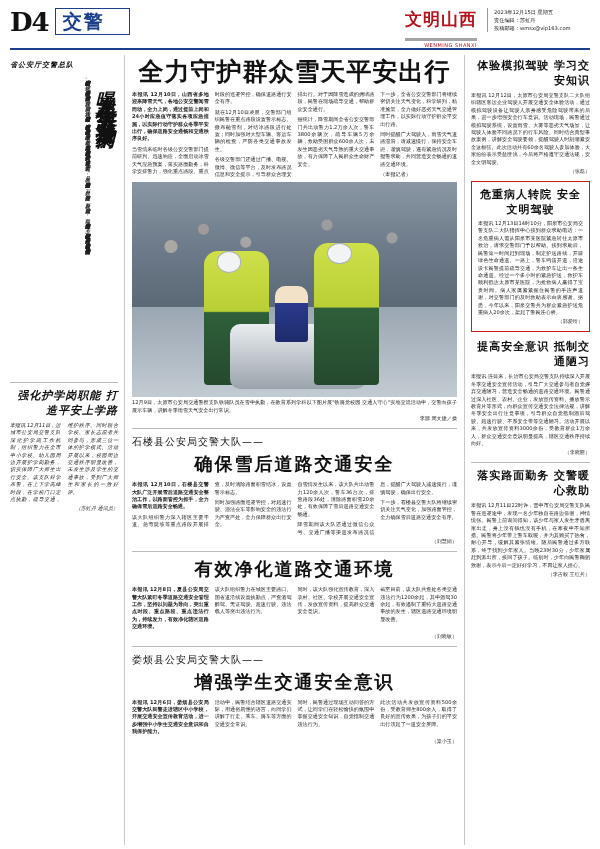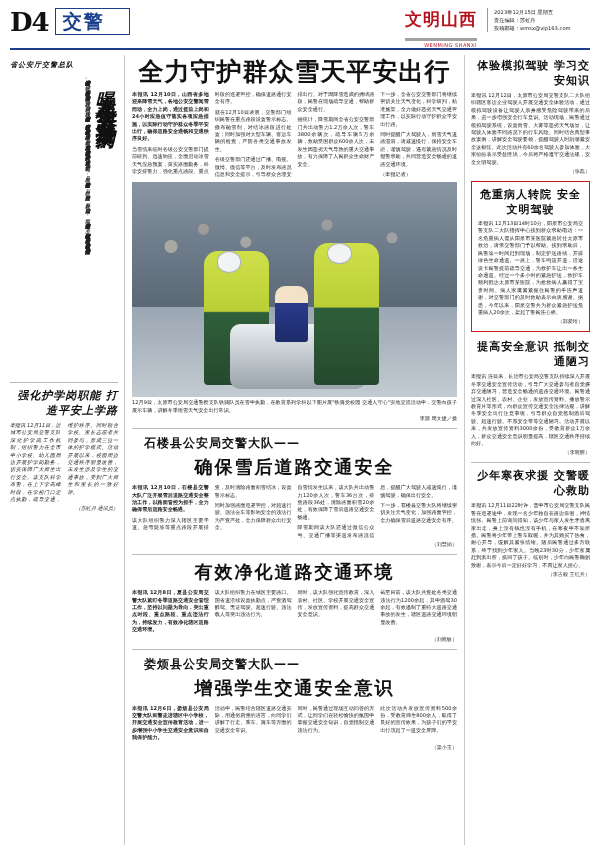--- a/index.html
+++ b/index.html
@@ -181,21 +181,21 @@
     font-family:"DejaVu Serif","Liberation Serif",serif;
     font-size:11px;font-weight:bold;text-align:right;
     line-height:15px;letter-spacing:1px;margin:3px 0 4px 0;
   }
   .mid-head{
     font-family:"DejaVu Serif","Liberation Serif",serif;
     font-size:18px;font-weight:bold;text-align:center;
     letter-spacing:2px;margin:3px 0 5px 0;
   }
   .dept-line{
-    font-size:12px;font-weight:bold;letter-spacing:1px;margin:6px 0 2px 12px;
+    font-size:10px;font-weight:normal;letter-spacing:1px;margin:6px 0 2px 0;
   }
 </style>
 </head>
 <body>
 
 <div class="page">
 
   <div class="masthead">
     <div class="page-no">D4</div>
     <div class="section-box">交警</div>
@@ -314,20 +314,20 @@
 
       <div>
         <div class="title-2l">提高安全意识 抵制交通陋习</div>
         <div class="tiny">本报讯 连日来，长治市公安局交警支队持续深入开展冬季交通安全宣传活动，引导广大交通参与者自觉摒弃交通陋习，营造安全畅通的道路交通环境。民警通过深入社区、农村、企业，发放宣传资料、播放警示教育片等形式，向群众宣传交通安全法律法规，讲解冬季安全出行注意事项，引导群众自觉抵制酒后驾驶、超速行驶、不系安全带等交通陋习。活动开展以来，共发放宣传资料3000余份，受教育群众1万余人，群众交通安全意识明显提高，辖区交通秩序持续向好。</div>
         <div class="byline">（李晓丽）</div>
       </div>
 
       <div class="sep-line"></div>
 
       <div>
-        <div class="title-2l">少年寒夜求援 交警暖心救助</div>
+        <div class="title-2l">落实路面勤务 交警暖心救助</div>
         <div class="tiny">本报讯 12月11日22时许，晋中市公安局交警支队民警在巡逻途中，发现一名少年独自在路边徘徊，神情慌张。民警上前询问得知，该少年与家人发生矛盾离家出走，身上没有钱也没有手机，在寒夜中不知所措。民警将少年带上警车取暖，并为其购买了热食，耐心开导，缓解其紧张情绪。随后民警通过多方联系，终于找到少年家人。当晚23时30分，少年家属赶到派出所，接回了孩子。临别时，少年向民警鞠躬致谢，表示今后一定好好学习，不再让家人担心。</div>
         <div class="byline">（李吉毅 王红兵）</div>
       </div>
 
     </div>
   </div>
 </div>
 
 </body></html>

